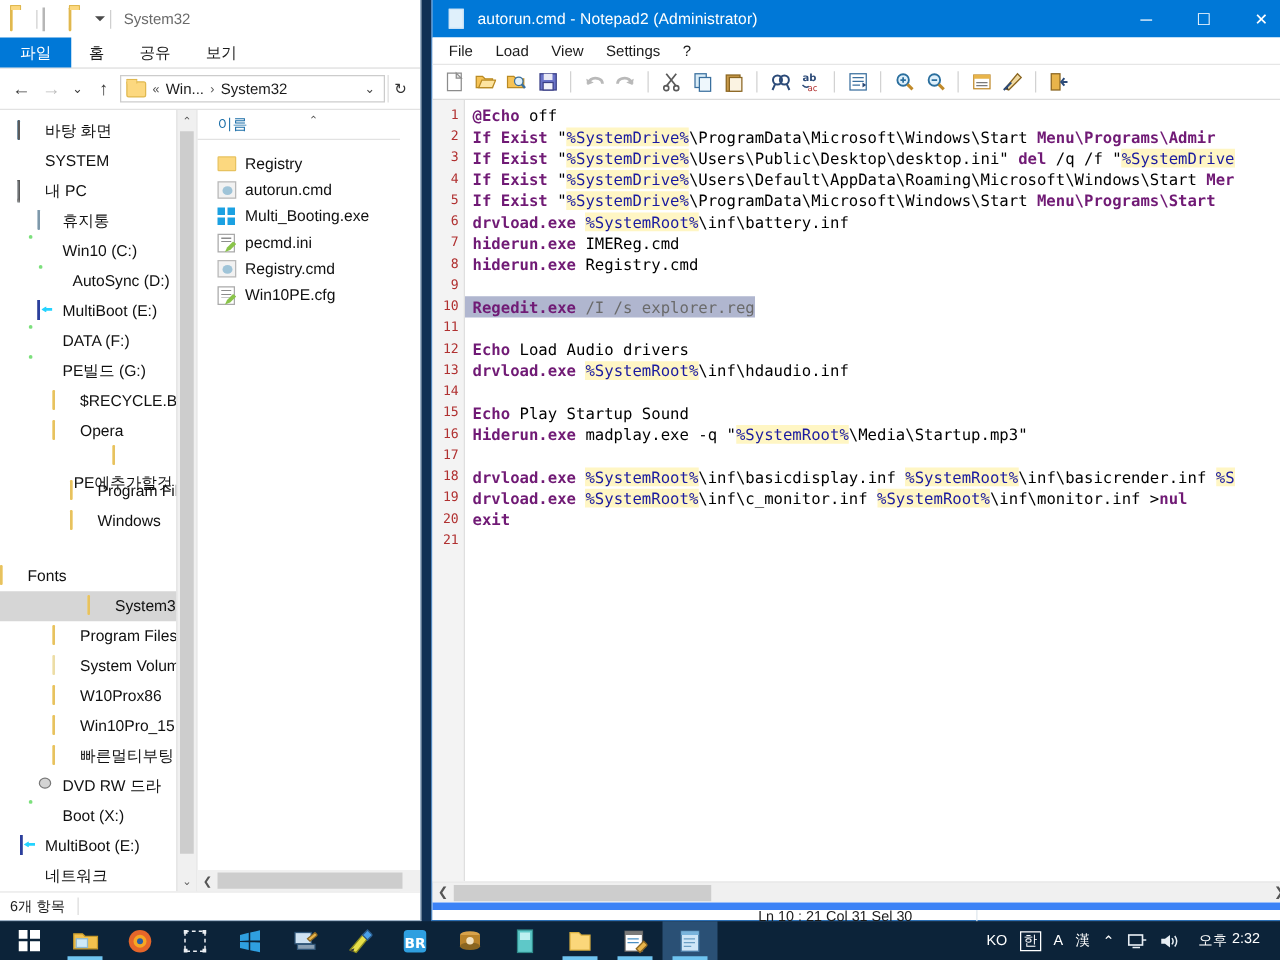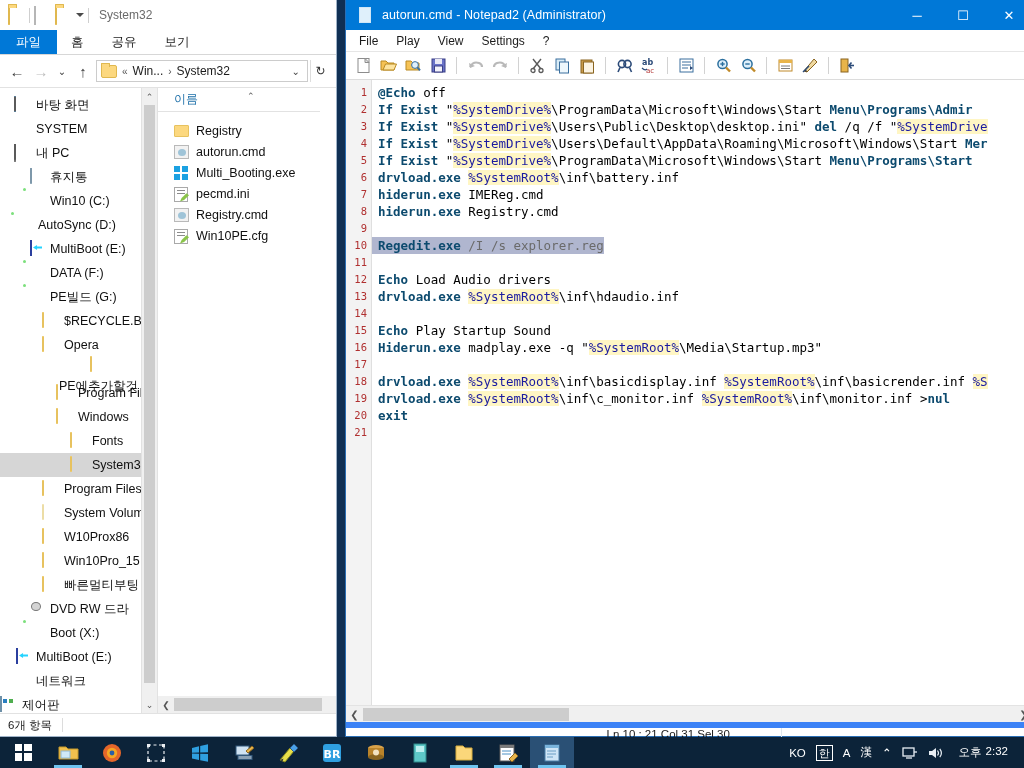--- a/index.html
+++ b/index.html
@@ -173,21 +173,21 @@
   .np-editor { flex:1; position:relative; display:flex; min-height:0; background:#fff;
     overflow:hidden; }
   .np-gutter { width:26px; background:#f3f3f3; border-right:1px solid #dfdfdf;
     padding-top:4px; flex:none; }
   .gl { height:17px; line-height:17px; text-align:right; padding-right:4px;
     font-family:"DejaVu Sans Mono", monospace; font-size:10.5px; color:#b03030; }
   .np-code { flex:1; padding-top:4px; overflow:hidden; position:relative; }
   .cl { height:17px; line-height:17px; white-space:pre;
     font-family:"DejaVu Sans Mono", monospace; font-size:12.5px; color:#000;
     padding-left:6px; }
-  .kw { color:#0c4a6e; font-weight:bold; }
+  .kw { color:#701a75; font-weight:bold; }
   .var { background:#fff6c4; color:#1a1aa0; }
   .opt { color:#6a6a6a; }
   .cl.selline { background:#b0b6cf; width:fit-content; }
 
   .np-hscroll { height:17px; background:#f0f0f0; display:flex; align-items:center;
     border-top:1px solid #e3e3e3; }
   .nhs-arrow { width:17px; text-align:center; font-size:10px; color:#555; }
   .nhs-track { flex:1; height:17px; position:relative; }
   .nhs-thumb { position:absolute; left:0; top:2px; height:13px; width:206px; background:#cdcdcd; }
 
@@ -278,21 +278,21 @@
             <span>내 PC</span>
           </div>
           <div class="tree-item" style="padding-left: 28px;">
             <span class="ti-ico"><span class="ic-bin"></span></span>
             <span>휴지통</span>
           </div>
           <div class="tree-item" style="padding-left: 28px;">
             <span class="ti-ico"><span class="ic-drive"></span></span>
             <span>Win10 (C:)</span>
           </div>
-          <div class="tree-item" style="padding-left: 16px;">
+          <div class="tree-item" style="padding-left: 36px;">
             <span class="ti-ico"><span class="ic-drive"></span></span>
             <span>AutoSync (D:)</span>
           </div>
           <div class="tree-item" style="padding-left: 28px;">
             <span class="ti-ico"><span class="ic-mb"></span></span>
             <span>MultiBoot (E:)</span>
           </div>
           <div class="tree-item" style="padding-left: 28px;">
             <span class="ti-ico"><span class="ic-drive"></span></span>
             <span>DATA (F:)</span>
@@ -314,21 +314,21 @@
             <span>PE에추가할것</span>
           </div>
           <div class="tree-item" style="padding-left: 56px;">
             <span class="ti-ico"><span class="ic-fold"></span></span>
             <span>Program Files</span>
           </div>
           <div class="tree-item" style="padding-left: 56px;">
             <span class="ti-ico"><span class="ic-fold"></span></span>
             <span>Windows</span>
           </div>
-          <div class="tree-item" style="padding-left: 70px;">
+          <div class="tree-item" style=" margin-top: 20px;">
             <span class="ti-ico"><span class="ic-fold"></span></span>
             <span>Fonts</span>
           </div>
           <div class="tree-item sel" style="padding-left: 70px;">
             <span class="ti-ico"><span class="ic-fold"></span></span>
             <span>System32</span>
           </div>
           <div class="tree-item" style="padding-left: 42px;">
             <span class="ti-ico"><span class="ic-fold"></span></span>
             <span>Program Files</span>
@@ -442,21 +442,21 @@
       <span class="np-title">autorun.cmd - Notepad2 (Administrator)</span>
       <div class="np-winbtns">
         <span class="np-wb">─</span>
         <span class="np-wb">☐</span>
         <span class="np-wb close">✕</span>
       </div>
     </div>
 
     <div class="np-menubar">
       <span class="np-menu">File</span>
-      <span class="np-menu">Play</span>
+      <span class="np-menu">Load</span>
       <span class="np-menu">View</span>
       <span class="np-menu">Settings</span>
       <span class="np-menu">?</span>
     </div>
 
     <div class="np-toolbar">
       <span class="tb-btn">
         <svg width="17" height="17">
             <rect x="3" y="1.5" width="11" height="14" fill="#fff" stroke="#8c8c8c"></rect>
             <path d="M10 1.5 L14 5.5 L10 5.5 Z" fill="#e4e4e4" stroke="#8c8c8c"></path>

